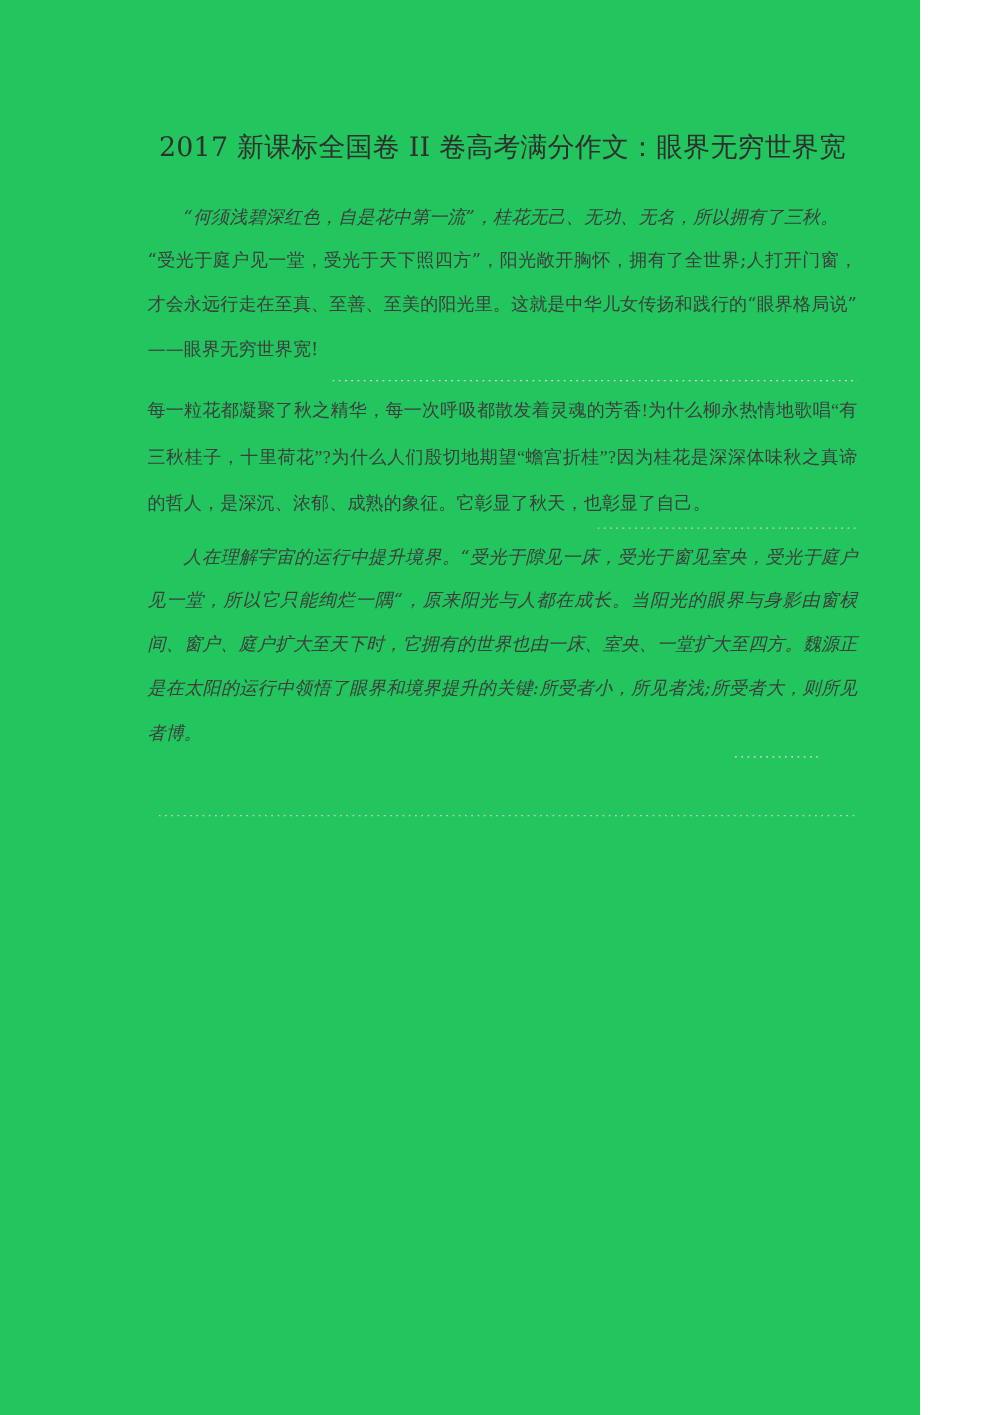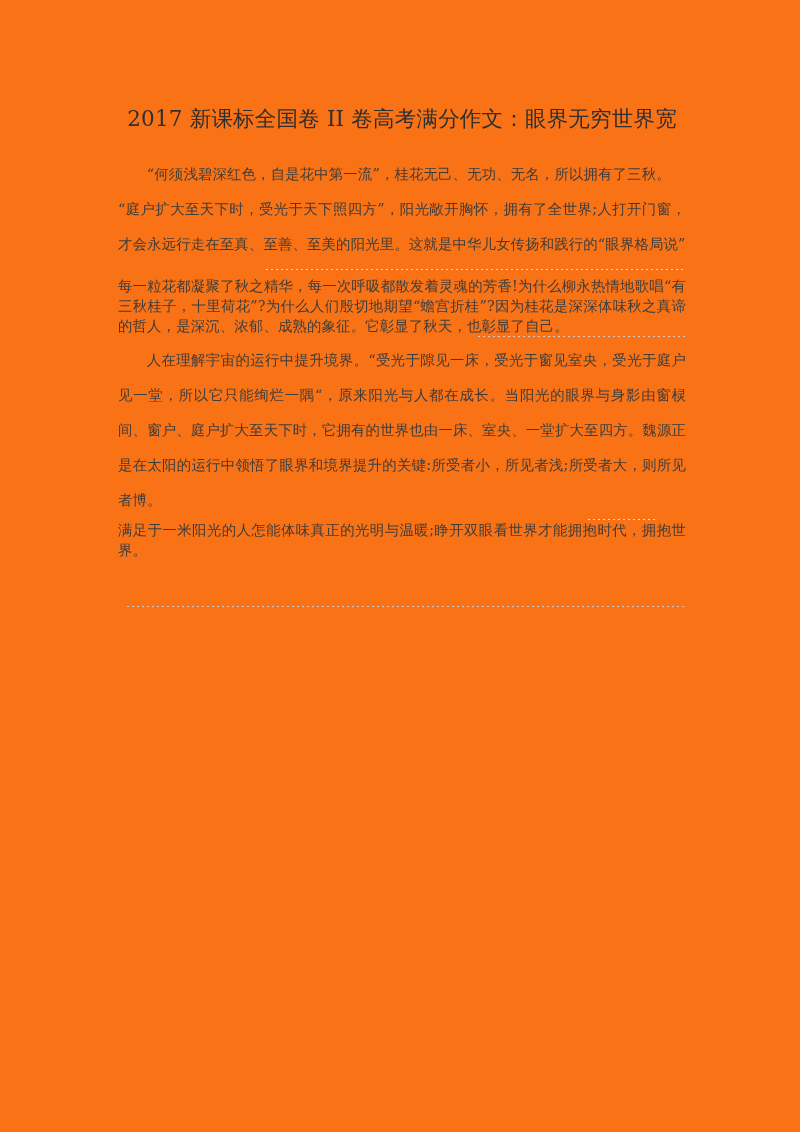--- a/index.html
+++ b/index.html
@@ -9,23 +9,23 @@
   }
   body {
     width: 800px;
     height: 1132px;
     overflow: hidden;
     font-family: "DejaVu Serif", "Liberation Serif", serif;
     color: #3b3b3b;
   }
   .page {
     position: relative;
-    width: 800px;
+    width: 736px;
     height: 1132px;
-    background: #f97316;
+    background: #22c55e;
     box-sizing: border-box;
   }
   .content {
     position: absolute;
     left: 118px;
     top: 0;
     width: 568px;
   }
 
   
@@ -45,23 +45,25 @@
     margin: 0;
     font-size: 14.4px;
     line-height: 35.2px;
     text-align: justify;
     text-justify: inter-ideograph;
     color: #3d3d3d;
     letter-spacing: 0.15px;
   }
   .para.indent {
     text-indent: 2em;
+    font-style: italic;
   }
   .para.tight {
-    line-height: 20px;
+    line-height: 37px;
+    font-family: Liberation Serif, serif;
   }
 
   .gap-title-body { height: 18px; }
   .gap-sm  { height: 6px; }
   .gap-md  { height: 12px; }
   .gap-xl  { height: 46px; }
 
   
   .sep {
     height: 1px;
@@ -98,38 +100,38 @@
 
 <div class="page">
   <div class="content">
 
     <h1 class="doc-title">2017 新课标全国卷 II 卷高考满分作文：眼界无穷世界宽</h1>
 
     <div class="gap-title-body"></div>
 
     <p class="para indent">“何须浅碧深红色，自是花中第一流”，桂花无己、无功、无名，所以拥有了三秋。</p>
 
-    <p class="para">“庭户扩大至天下时，受光于天下照四方”，阳光敞开胸怀，拥有了全世界;人打开门窗，才会永远行走在至真、至善、至美的阳光里。这就是中华儿女传扬和践行的“眼界格局说”</p>
+    <p class="para">“受光于庭户见一堂，受光于天下照四方”，阳光敞开胸怀，拥有了全世界;人打开门窗，才会永远行走在至真、至善、至美的阳光里。这就是中华儿女传扬和践行的“眼界格局说”</p>
 
+    <p class="para">——眼界无穷世界宽!</p>
 
     <div class="gap-sm"></div>
     <div class="sep sep-pink"></div>
     <div class="gap-sm"></div>
 
 
     <p class="para tight">每一粒花都凝聚了秋之精华，每一次呼吸都散发着灵魂的芳香!为什么柳永热情地歌唱“有三秋桂子，十里荷花”?为什么人们殷切地期望“蟾宫折桂”?因为桂花是深深体味秋之真谛的哲人，是深沉、浓郁、成熟的象征。它彰显了秋天，也彰显了自己。</p>
 
     <div class="sep sep-grayish"></div>
     <div class="gap-sm"></div>
 
     <p class="para indent">人在理解宇宙的运行中提升境界。“受光于隙见一床，受光于窗见室央，受光于庭户见一堂，所以它只能绚烂一隅“，原来阳光与人都在成长。当阳光的眼界与身影由窗棂间、窗户、庭户扩大至天下时，它拥有的世界也由一床、室央、一堂扩大至四方。魏源正是在太阳的运行中领悟了眼界和境界提升的关键:所受者小，所见者浅;所受者大，则所见者博。</p>
 
     <div class="sep sep-faint-short"></div>
 
-    <p class="para tight">满足于一米阳光的人怎能体味真正的光明与温暖;睁开双眼看世界才能拥抱时代，拥抱世界。</p>
 
     <div class="gap-xl"></div>
     <div class="sep sep-gray-full"></div>
     <div class="gap-md"></div>
 
 
   </div>
 </div>
 
 </body></html>

